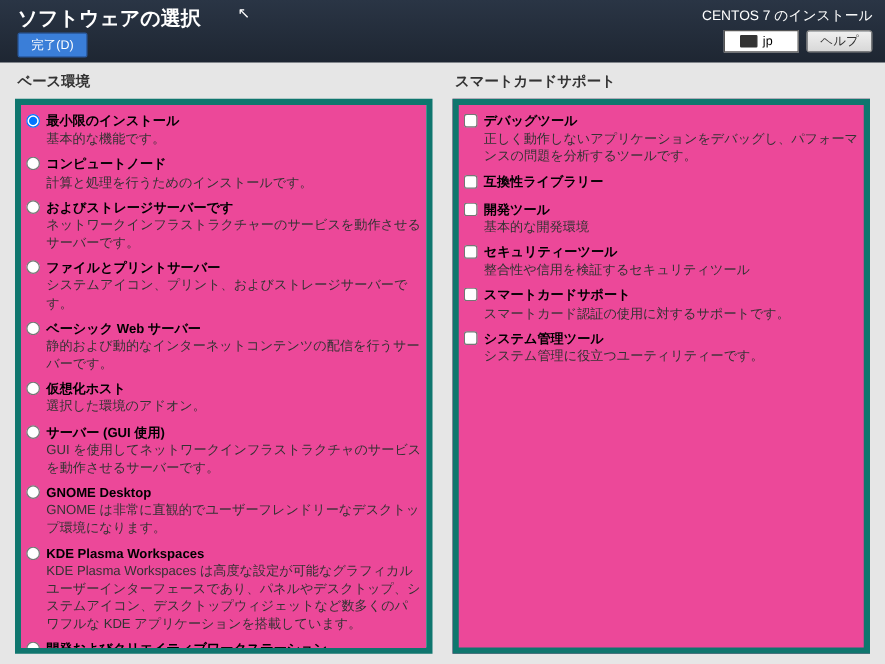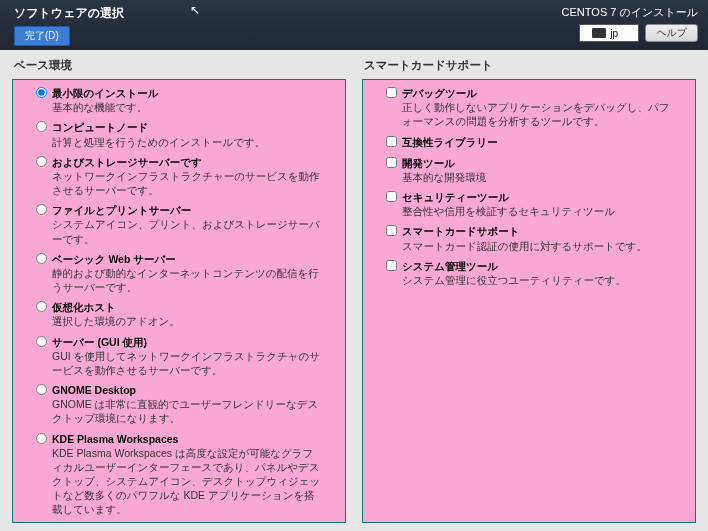--- a/index.html
+++ b/index.html
@@ -1,30 +1,30 @@
 <!DOCTYPE html>
 <html><head>
 <meta charset="utf-8">
 <style>
 * { margin: 0; padding: 0; box-sizing: border-box; font-family: "Meiryo", "MS PGothic", sans-serif; }
 body { width: 708px; height: 531px; background: #e6e6e6; overflow: hidden; }
 .header { background: linear-gradient(to bottom, #2a3545, #1e2632); height: 50px; color: #fff; position: relative; }
-.h-title { position: absolute; left: 14px; top: 5px; font-size: 12px; font-weight: bold; }
+.h-title { position: absolute; left: 14px; top: 5px; font-size: 16px; font-weight: bold; }
 .h-done { position: absolute; left: 14px; top: 26px; background: #3a7ed8; border: 1px solid #2a5a9e; border-radius: 2px; padding: 2px 10px; font-size: 10px; color: #fff; cursor: pointer; }
 .h-right { position: absolute; right: 10px; top: 5px; text-align: right; }
 .h-inst { font-size: 11px; margin-bottom: 4px; }
 .h-tools { display: flex; gap: 6px; justify-content: flex-end; }
 .kb-ind { background: #fff; border: 1px solid #555; width: 60px; height: 18px; display: flex; align-items: center; font-size: 10px; color: #000; padding-left: 12px; }
 .kb-icon { display:inline-block; width:14px; height:10px; background:#333; border:1px solid #333; margin-right:4px; border-radius:1px; }
 .help-btn { background: linear-gradient(#f0f0f0,#d8d8d8); border:1px solid #888; border-radius:3px; padding: 1px 10px; font-size:10px; color:#333; cursor:pointer; }
 .cursor { position:absolute; left:190px; top:3px; font-size:12px; pointer-events:none; }
 .content { display:flex; gap:16px; padding:8px 12px; height:481px;justify-content:flex-end; }
 .col { flex:1; display:flex; flex-direction:column; }
 .col-title { font-size:11.5px; font-weight:bold; color:#333; margin-bottom:6px; padding-left:2px; }
-.panel { background:#f9a8d4; border:1px solid #0f766e; flex:1; padding:6px 23px; overflow:auto; font-size:10.5px; }
+.panel { background:#ec4899; border:5px solid #0f766e; flex:1; padding:6px 4px; overflow:auto; font-size:10.5px; }
 .item { display:flex; margin-bottom:6px; line-height:1.35; }
 .ctrl { flex-shrink:0; width:16px; padding-top:1px; }
 .txt { flex:1; }
 .iname { font-weight:bold; color:#000; }
 .idesc { color:#333; }
 input[type=radio], input[type=checkbox] { margin:0; cursor:pointer; width:11px; height:11px; }
 </style>
 </head>
 <body>
 

